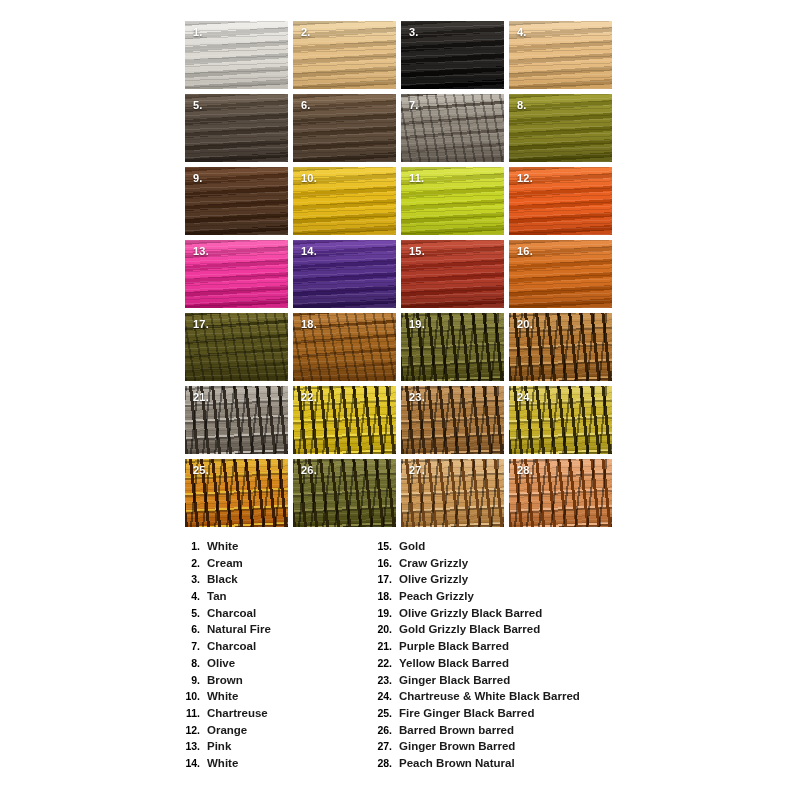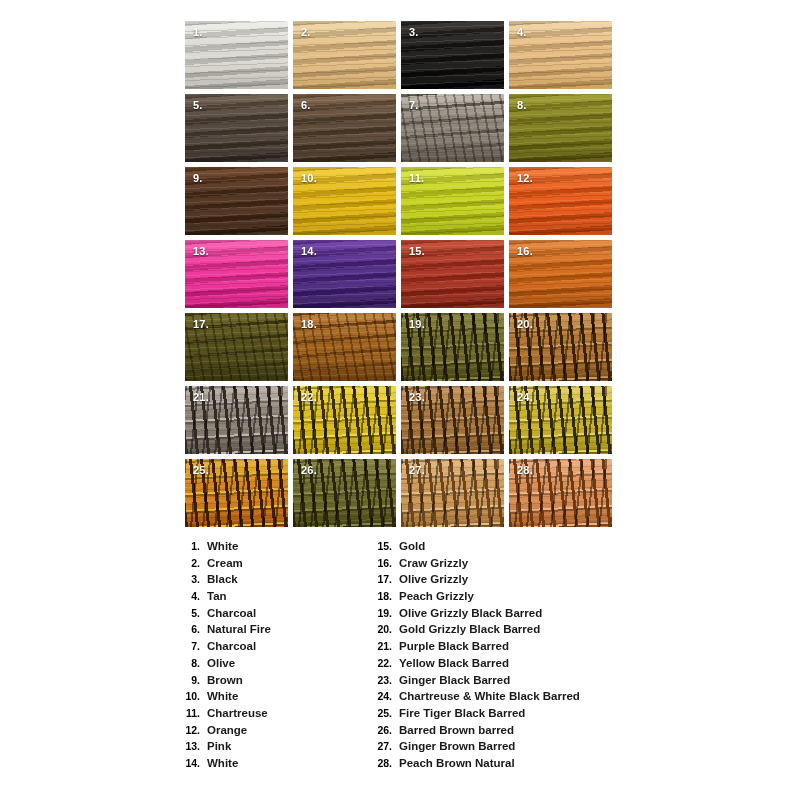--- a/index.html
+++ b/index.html
@@ -298,21 +298,21 @@
       <div class="legend-row">
         <span class="lnum">23.</span>
         <span class="llabel">Ginger Black Barred</span>
       </div>
       <div class="legend-row">
         <span class="lnum">24.</span>
         <span class="llabel">Chartreuse &amp; White Black Barred</span>
       </div>
       <div class="legend-row">
         <span class="lnum">25.</span>
-        <span class="llabel">Fire Tiger Black Barred</span>
+        <span class="llabel">Fire Ginger Black Barred</span>
       </div>
       <div class="legend-row">
         <span class="lnum">26.</span>
         <span class="llabel">Barred Brown barred</span>
       </div>
       <div class="legend-row">
         <span class="lnum">27.</span>
         <span class="llabel">Ginger Brown Barred</span>
       </div>
       <div class="legend-row">

